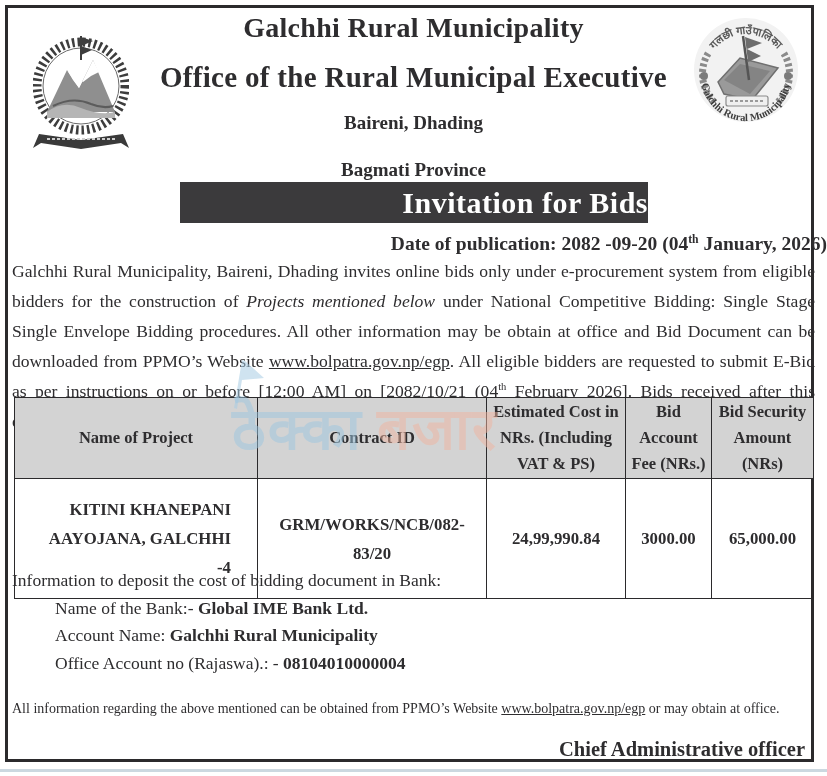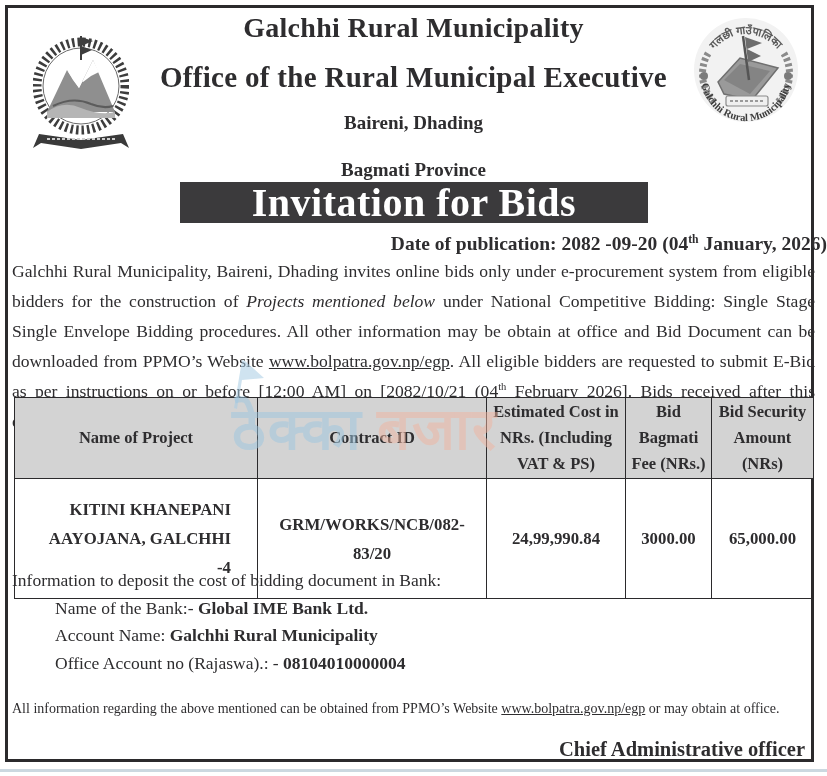--- a/index.html
+++ b/index.html
@@ -23,22 +23,22 @@
   }
   .emblem-left{position:absolute;left:33px;top:20px;width:96px;height:142px;}
   .emblem-right{position:absolute;left:690px;top:10px;width:112px;height:126px;}
   .head-block{position:absolute;left:132px;right:132px;top:10px;text-align:center;}
   .org-name{font-size:28px;font-weight:bold;line-height:36px;letter-spacing:.3px;}
   .office-name{font-size:29px;font-weight:bold;line-height:38px;margin-top:12px;letter-spacing:.3px;}
   .addr-line{font-size:19px;font-weight:bold;line-height:24px;margin-top:15px;}
   .prov-line{font-size:19px;font-weight:bold;line-height:24px;margin-top:23px;}
   .banner{
     position:absolute;left:180px;top:182px;width:468px;height:41px;
-    background:#3b3a3c;color:#ffffff;text-align:center;
-    font-size:40px;font-weight:bold;line-height:41px;letter-spacing:.5px;
+    background:#3b3a3c;color:#ffffff;text-align:right;
+    font-size:30px;font-weight:bold;line-height:41px;letter-spacing:.5px;
   }
   .pubdate{
     position:absolute;left:0;right:0;top:231px;text-align:right;
     font-size:19.5px;font-weight:bold;line-height:25px;
   }
   sup{font-size:.6em;vertical-align:super;line-height:0;}
   .intro{
     position:absolute;left:12px;right:12px;top:256px;
     font-size:17.6px;line-height:30px;text-align:justify;
   }
@@ -158,21 +158,21 @@
         <col style="width:229px">
         <col style="width:139px">
         <col style="width:86px">
         <col style="width:102px">
     </colgroup>
     <thead>
       <tr>
         <th>Name of Project</th>
         <th>Contract ID</th>
         <th>Estimated Cost in NRs. (Including VAT &amp; PS)</th>
-        <th>Bid Bagmati Fee (NRs.)</th>
+        <th>Bid Account Fee (NRs.)</th>
         <th>Bid Security Amount (NRs)</th>
       </tr>
     </thead>
     <tbody>
       <tr>
         <td class="proj">KITINI KHANEPANI AAYOJANA, GALCHHI -4</td>
         <td>GRM/WORKS/NCB/082-83/20</td>
         <td>24,99,990.84</td>
         <td>3000.00</td>
         <td>65,000.00</td>

